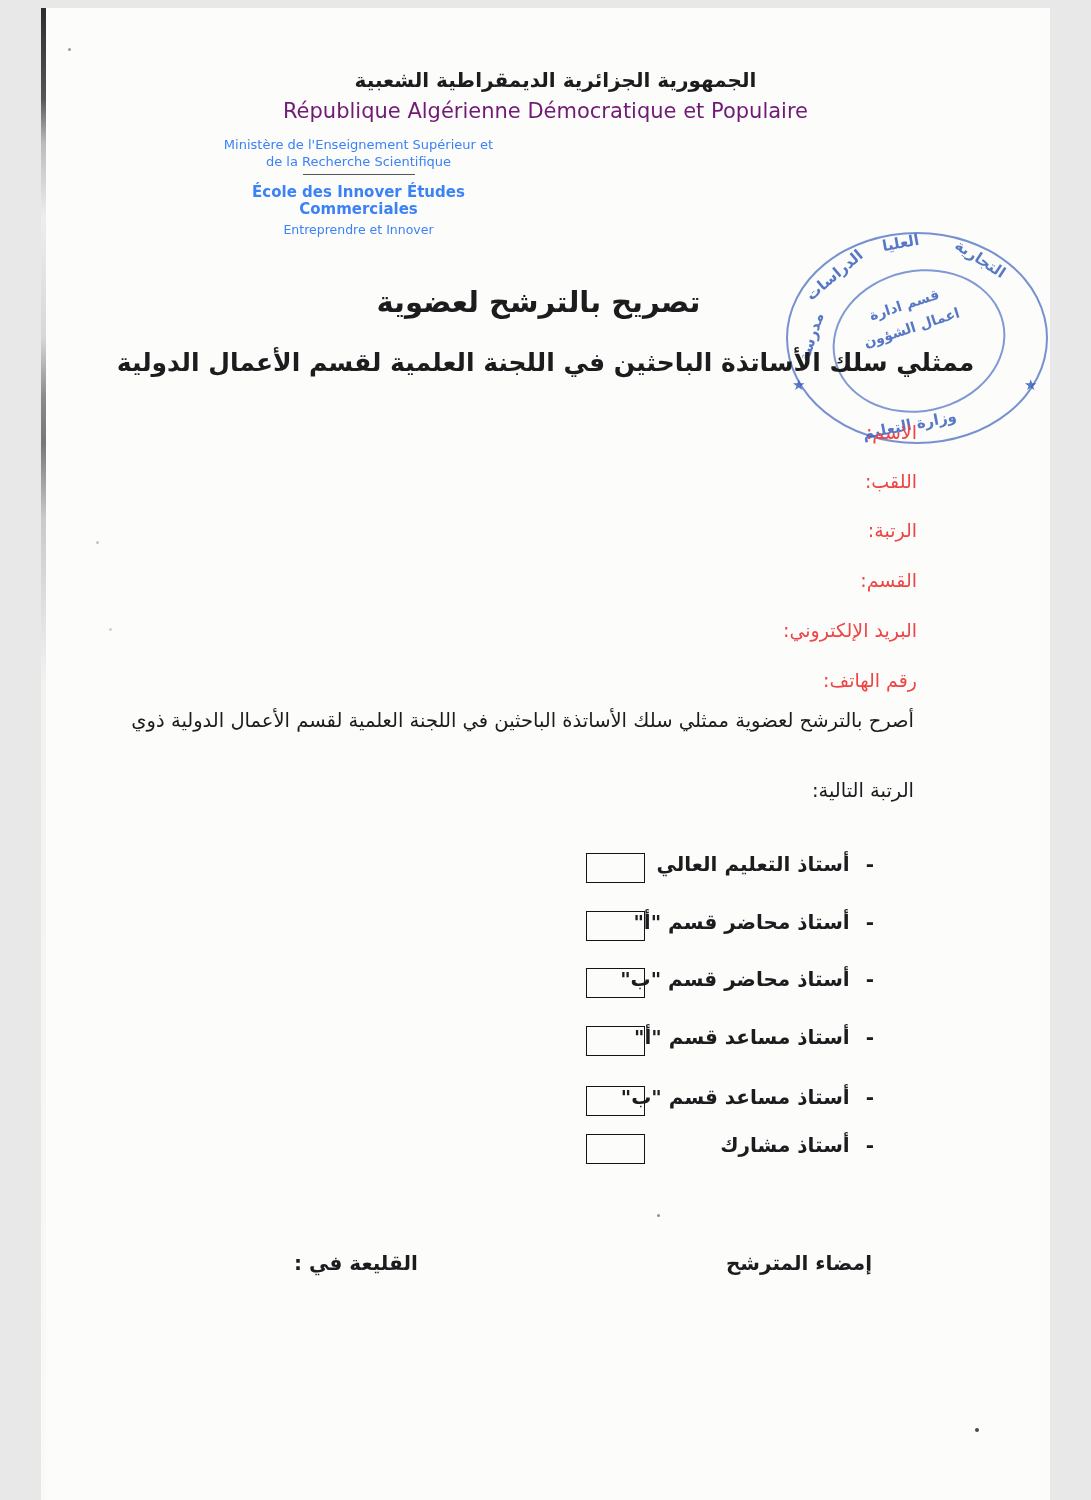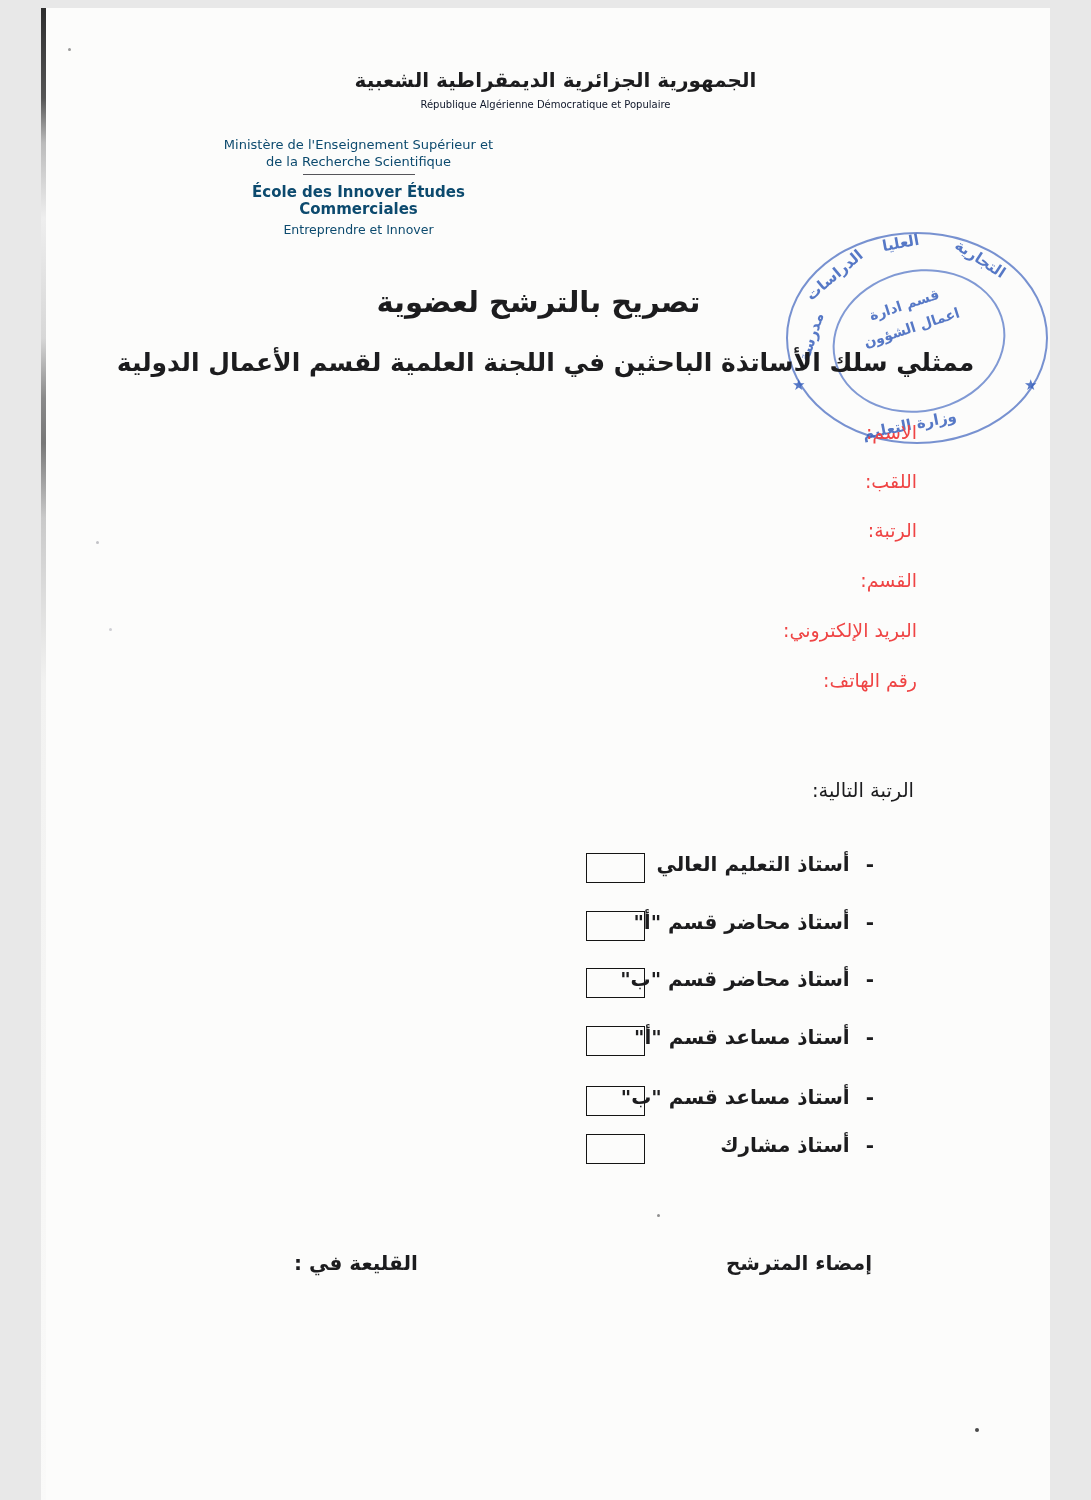--- a/index.html
+++ b/index.html
@@ -11,22 +11,22 @@
   .abs{position:absolute;}
   .rtl{direction:rtl;unicode-bidi:plaintext;white-space:nowrap;}
   .center{text-align:center;}
 
   
   .edge-strip{left:0;top:0;width:5px;height:1500px;
     background:linear-gradient(180deg,#2e2e2e 0%,#555 6%,#bbb 9%,#eee 14%,#d7d7d7 22%,#8a8a8a 26%,#777 29%,#c9c9c9 34%,#f2f2f1 45%,#fafaf9 100%);}
 
   
   .republic-ar{top:60px;left:20px;right:0;font-size:20px;font-weight:bold;}
-  .republic-fr{top:91px;left:0;right:0;font-size:10px;color:#0f172a;}
-  .ministry-fr{left:150px;top:128px;width:335px;font-size:13px;color:#0c4a6e;line-height:17px;}
+  .republic-fr{top:91px;left:0;right:0;font-size:21px;color:#701a75;}
+  .ministry-fr{left:150px;top:128px;width:335px;font-size:13px;color:#3b82f6;line-height:17px;}
   .ministry-fr .rule{width:112px;border-top:1.5px solid #55555a;margin:4px auto 0;}
   .school-fr{font-weight:bold;font-size:15px;margin-top:9px;}
   .motto-fr{font-size:12.5px;margin-top:3px;}
   .ministry-ar{right:81px;top:124px;width:320px;font-size:16px;font-weight:bold;line-height:22px;}
   .ministry-ar .rule{width:88px;border-top:1.5px solid #3c3c40;margin:4px auto 3px;}
 
   
   .logo{left:455px;top:152px;width:200px;height:80px;}
   .logo-row{display:flex;align-items:flex-start;}
   .logo-stripes{position:relative;width:62px;height:54px;flex:none;}
@@ -113,20 +113,21 @@
   <div class="abs title1 center rtl">تصريح بالترشح لعضوية</div>
   <div class="abs title2 center rtl">ممثلي سلك الأساتذة الباحثين في اللجنة العلمية لقسم الأعمال الدولية</div>
 
   <div class="abs field rtl z2" style="top:413px">الاسم:</div>
   <div class="abs field rtl" style="top:462px">اللقب:</div>
   <div class="abs field rtl" style="top:511px">الرتبة:</div>
   <div class="abs field rtl" style="top:561px">القسم:</div>
   <div class="abs field rtl" style="top:611px">البريد الإلكتروني:</div>
   <div class="abs field rtl" style="top:661px">رقم الهاتف:</div>
 
+  <div class="abs decl rtl" style="top:701px">أصرح بالترشح لعضوية ممثلي سلك الأساتذة الباحثين في اللجنة العلمية لقسم الأعمال الدولية ذوي</div>
   <div class="abs decl rtl" style="top:771px">الرتبة التالية:</div>
 
   <div class="abs rank-row" style="top:843px">
     <div class="rank-box"></div>
     <div class="rank-text">
         <span>-</span>
         <span>أستاذ التعليم العالي</span>
       </div>
   </div>
   <div class="abs rank-row" style="top:901px">

